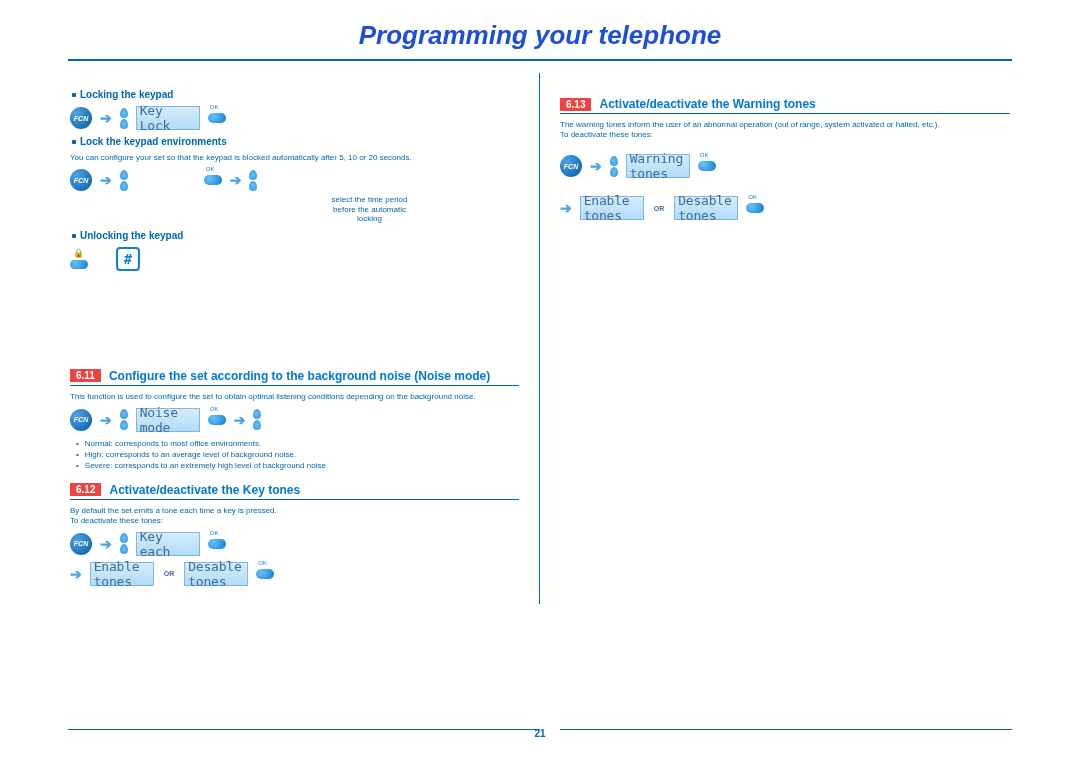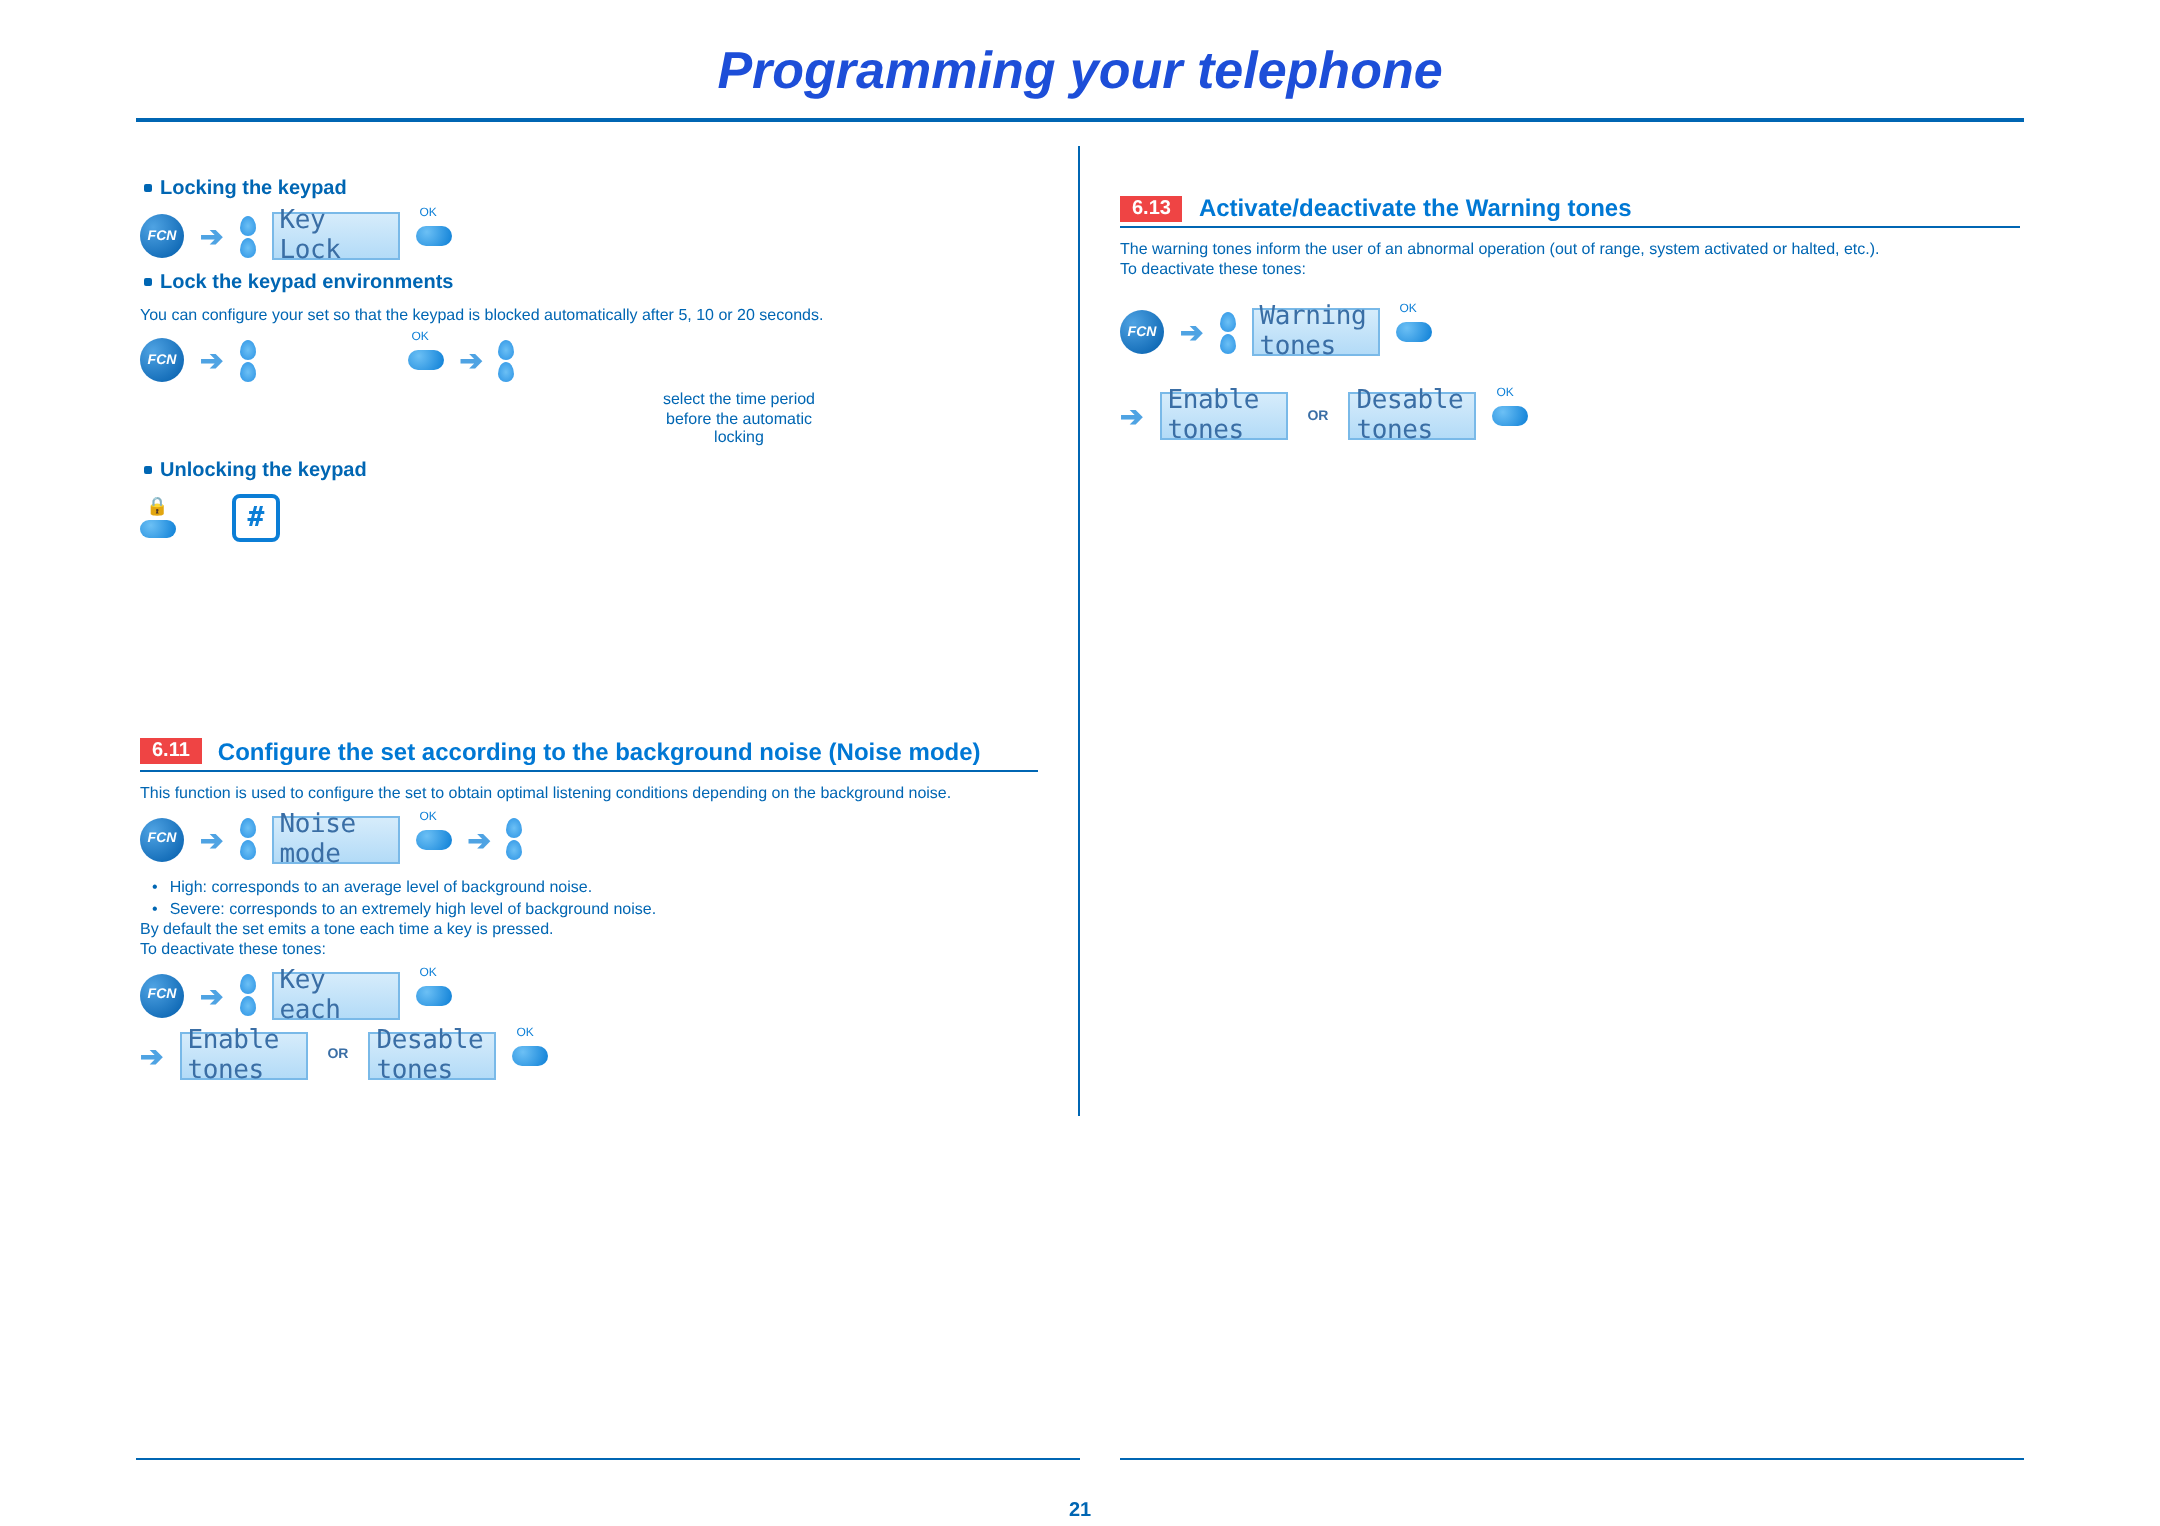--- a/index.html
+++ b/index.html
@@ -38,21 +38,21 @@
   .ok-chip { width:18px; height:10px; border-radius:5px; background:radial-gradient(circle at 30% 30%, #6cc0f5, #0b7ed6); position:relative;}
   .ok-chip::before { content:"OK"; position:absolute; top:-9px; left:2px; font-size:6px; color:#0b7ed6;}
   .note-box { font-size:8px; color:#0066b3; text-align:center; width:80px; line-height:1.2;}
   .hash-key { width:24px; height:24px; border:2px solid #0b7ed6; border-radius:4px; display:flex; align-items:center; justify-content:center; font-family:monospace; font-size:14px; color:#0b7ed6; font-weight:bold;}
   .lock-icn { display:flex; flex-direction:column; align-items:center; font-size:9px; color:#4fa3e3;}
   .lock-icn .base{ width:18px; height:9px; border-radius:5px; background:radial-gradient(circle at 30% 30%,#6cc0f5,#0b7ed6); margin-top:2px;}
   ul.modes { list-style:none; margin:6px 0 0 6px;}
   ul.modes li{ font-size:8px; color:#0066b3; padding:1px 0;}
   ul.modes li::before{ content:"•"; margin-right:6px; color:#0066b3;}
   .or-txt { font-size:7px; font-weight:bold; color:#3a6ea5; padding:0 2px;}
-  .page-num { position:absolute; bottom:2px; left:50%; transform:translateX(-50%); font-size:10px; font-weight:bold; color:#0066b3;}
+  .page-num { position:absolute; bottom:24px; left:50%; transform:translateX(-50%); font-size:10px; font-weight:bold; color:#0066b3;}
   .rule-bot { position:absolute; bottom:33px; left:68px; right:540px; height:1px; background:#0066b3;}
   .rule-bot2 { position:absolute; bottom:33px; left:560px; right:68px; height:1px; background:#0066b3;}
   .spacer { height:80px; }
 </style>
 </head>
 <body>
 
 <div class="page-title">Programming your telephone</div>
 <div class="rule-top"></div>
 
@@ -115,24 +115,29 @@
         </div>
       <div class="screen">Noise mode</div>
       <div class="ok-chip"></div>
       <span class="arrow">➔</span>
       <div class="leaf">
           <span></span>
           <span></span>
         </div>
     </div>
     <ul class="modes">
+      <li>Normal: corresponds to most office environments.</li>
       <li>High: corresponds to an average level of background noise.</li>
       <li>Severe: corresponds to an extremely high level of background noise.</li>
     </ul>
 
+    <div class="section-bar">
+      <span class="sec-num">6.12</span>
+      <span class="sec-title">Activate/deactivate the Key tones</span>
+    </div>
     <div class="body-text">By default the set emits a tone each time a key is pressed.</div>
     <div class="body-text">To deactivate these tones:</div>
     <div class="row">
       <div class="fcn">FCN</div>
       <span class="arrow">➔</span>
       <div class="leaf">
           <span></span>
           <span></span>
         </div>
       <div class="screen">Key each</div>

